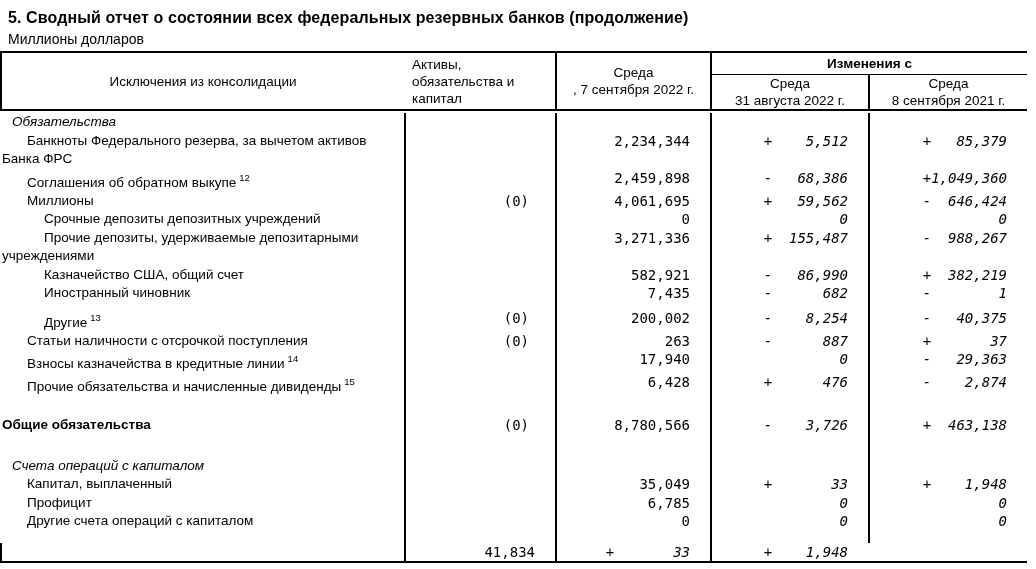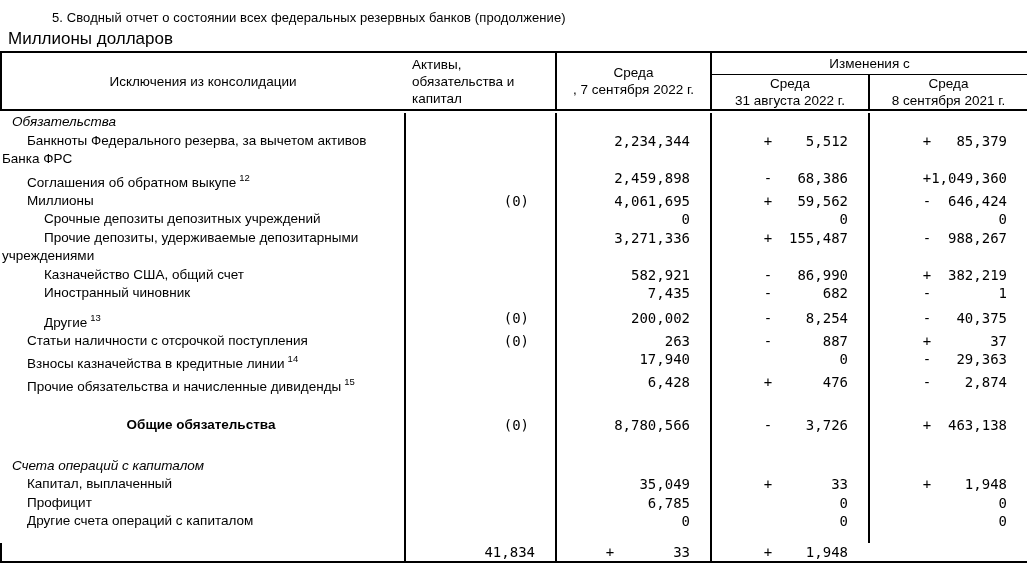--- a/index.html
+++ b/index.html
@@ -3,40 +3,40 @@
 <meta charset="utf-8">
 <style>
   html,body{margin:0;padding:0;background:#fff;}
   body{
     width:1036px;height:569px;overflow:hidden;position:relative;
     font-family:"Liberation Sans",sans-serif;color:#000;
     -webkit-font-smoothing:antialiased;
   }
   .page{padding:6px 0 0 0;}
   .title{
-    font-size:13px;font-weight:normal;line-height:24px;
-    padding-left:8px;letter-spacing:0.1px;margin-left:44px;
-  }
-  .subtitle{font-size:17px;line-height:18px;padding-left:8px;margin-top:0px;}
+    font-size:16px;font-weight:bold;line-height:24px;
+    padding-left:8px;letter-spacing:0.1px;
+  }
+  .subtitle{font-size:14px;line-height:18px;padding-left:8px;margin-top:0px;}
   .tbl{width:1027px;margin-top:3px;border-top:2px solid #000;}
   
   .hdr{
     display:grid;grid-template-columns:404px 151px 155px 317px;
     border-bottom:2px solid #000;height:56px;
   }
   .hc{font-size:13.5px;line-height:17px;}
   .hc1{display:flex;align-items:center;padding-left:8px;}
   .hc2,.hc3{
     border-left:2px solid #000;display:flex;flex-direction:column;
     align-items:center;justify-content:center;text-align:center;
   }
   .hgroup{border-left:2px solid #000;display:flex;flex-direction:column;}
   .hgroup-top{
     height:21px;border-bottom:1px solid #000;display:flex;
-    align-items:center;justify-content:center;
+    align-items:center;justify-content:center;font-weight:bold;
   }
   .hgroup-bottom{flex:1;display:grid;grid-template-columns:156px 159px;}
   .hsub{
     display:flex;flex-direction:column;align-items:center;
     justify-content:center;text-align:center;
   }
   .hsub.rb{border-left:2px solid #000;}
   
   .tbody{border-bottom:2px solid #000;padding-top:2px;}
   .row{
@@ -48,25 +48,25 @@
   .c1{
     font-size:13.5px;line-height:18.5px;padding-left:2px;
     padding-right:4px;
   }
   .c2,.c3,.c4,.c5{
     font-family:"DejaVu Sans Mono","Liberation Mono",monospace;
     font-size:14px;line-height:18.5px;text-align:right;white-space:pre;
   }
   .c2{padding-right:26px;}
   .c3{padding-right:20px;}
-  .c4,.c5{padding-right:20px;}
+  .c4,.c5{padding-right:20px;font-style:italic;}
   .i-sec{text-indent:10px;font-style:italic;}
   .i-1{text-indent:25px;}
   .i-2{text-indent:42px;}
-  .i-0{text-indent:0px;text-align:center;}
+  .i-0{text-indent:0px;}
   .total .c1{font-weight:bold;}
   .c1 sup{font-size:9.5px;margin-left:3px;}
   .sp-s{height:6px;}
   .sp-m{height:20px;}
   .sp-l{height:22px;}
   .sp-x{height:12px;}
   .note{font-size:13.5px;line-height:17px;padding-left:2px;padding-top:3px;}
 </style>
 </head>
 <body>

